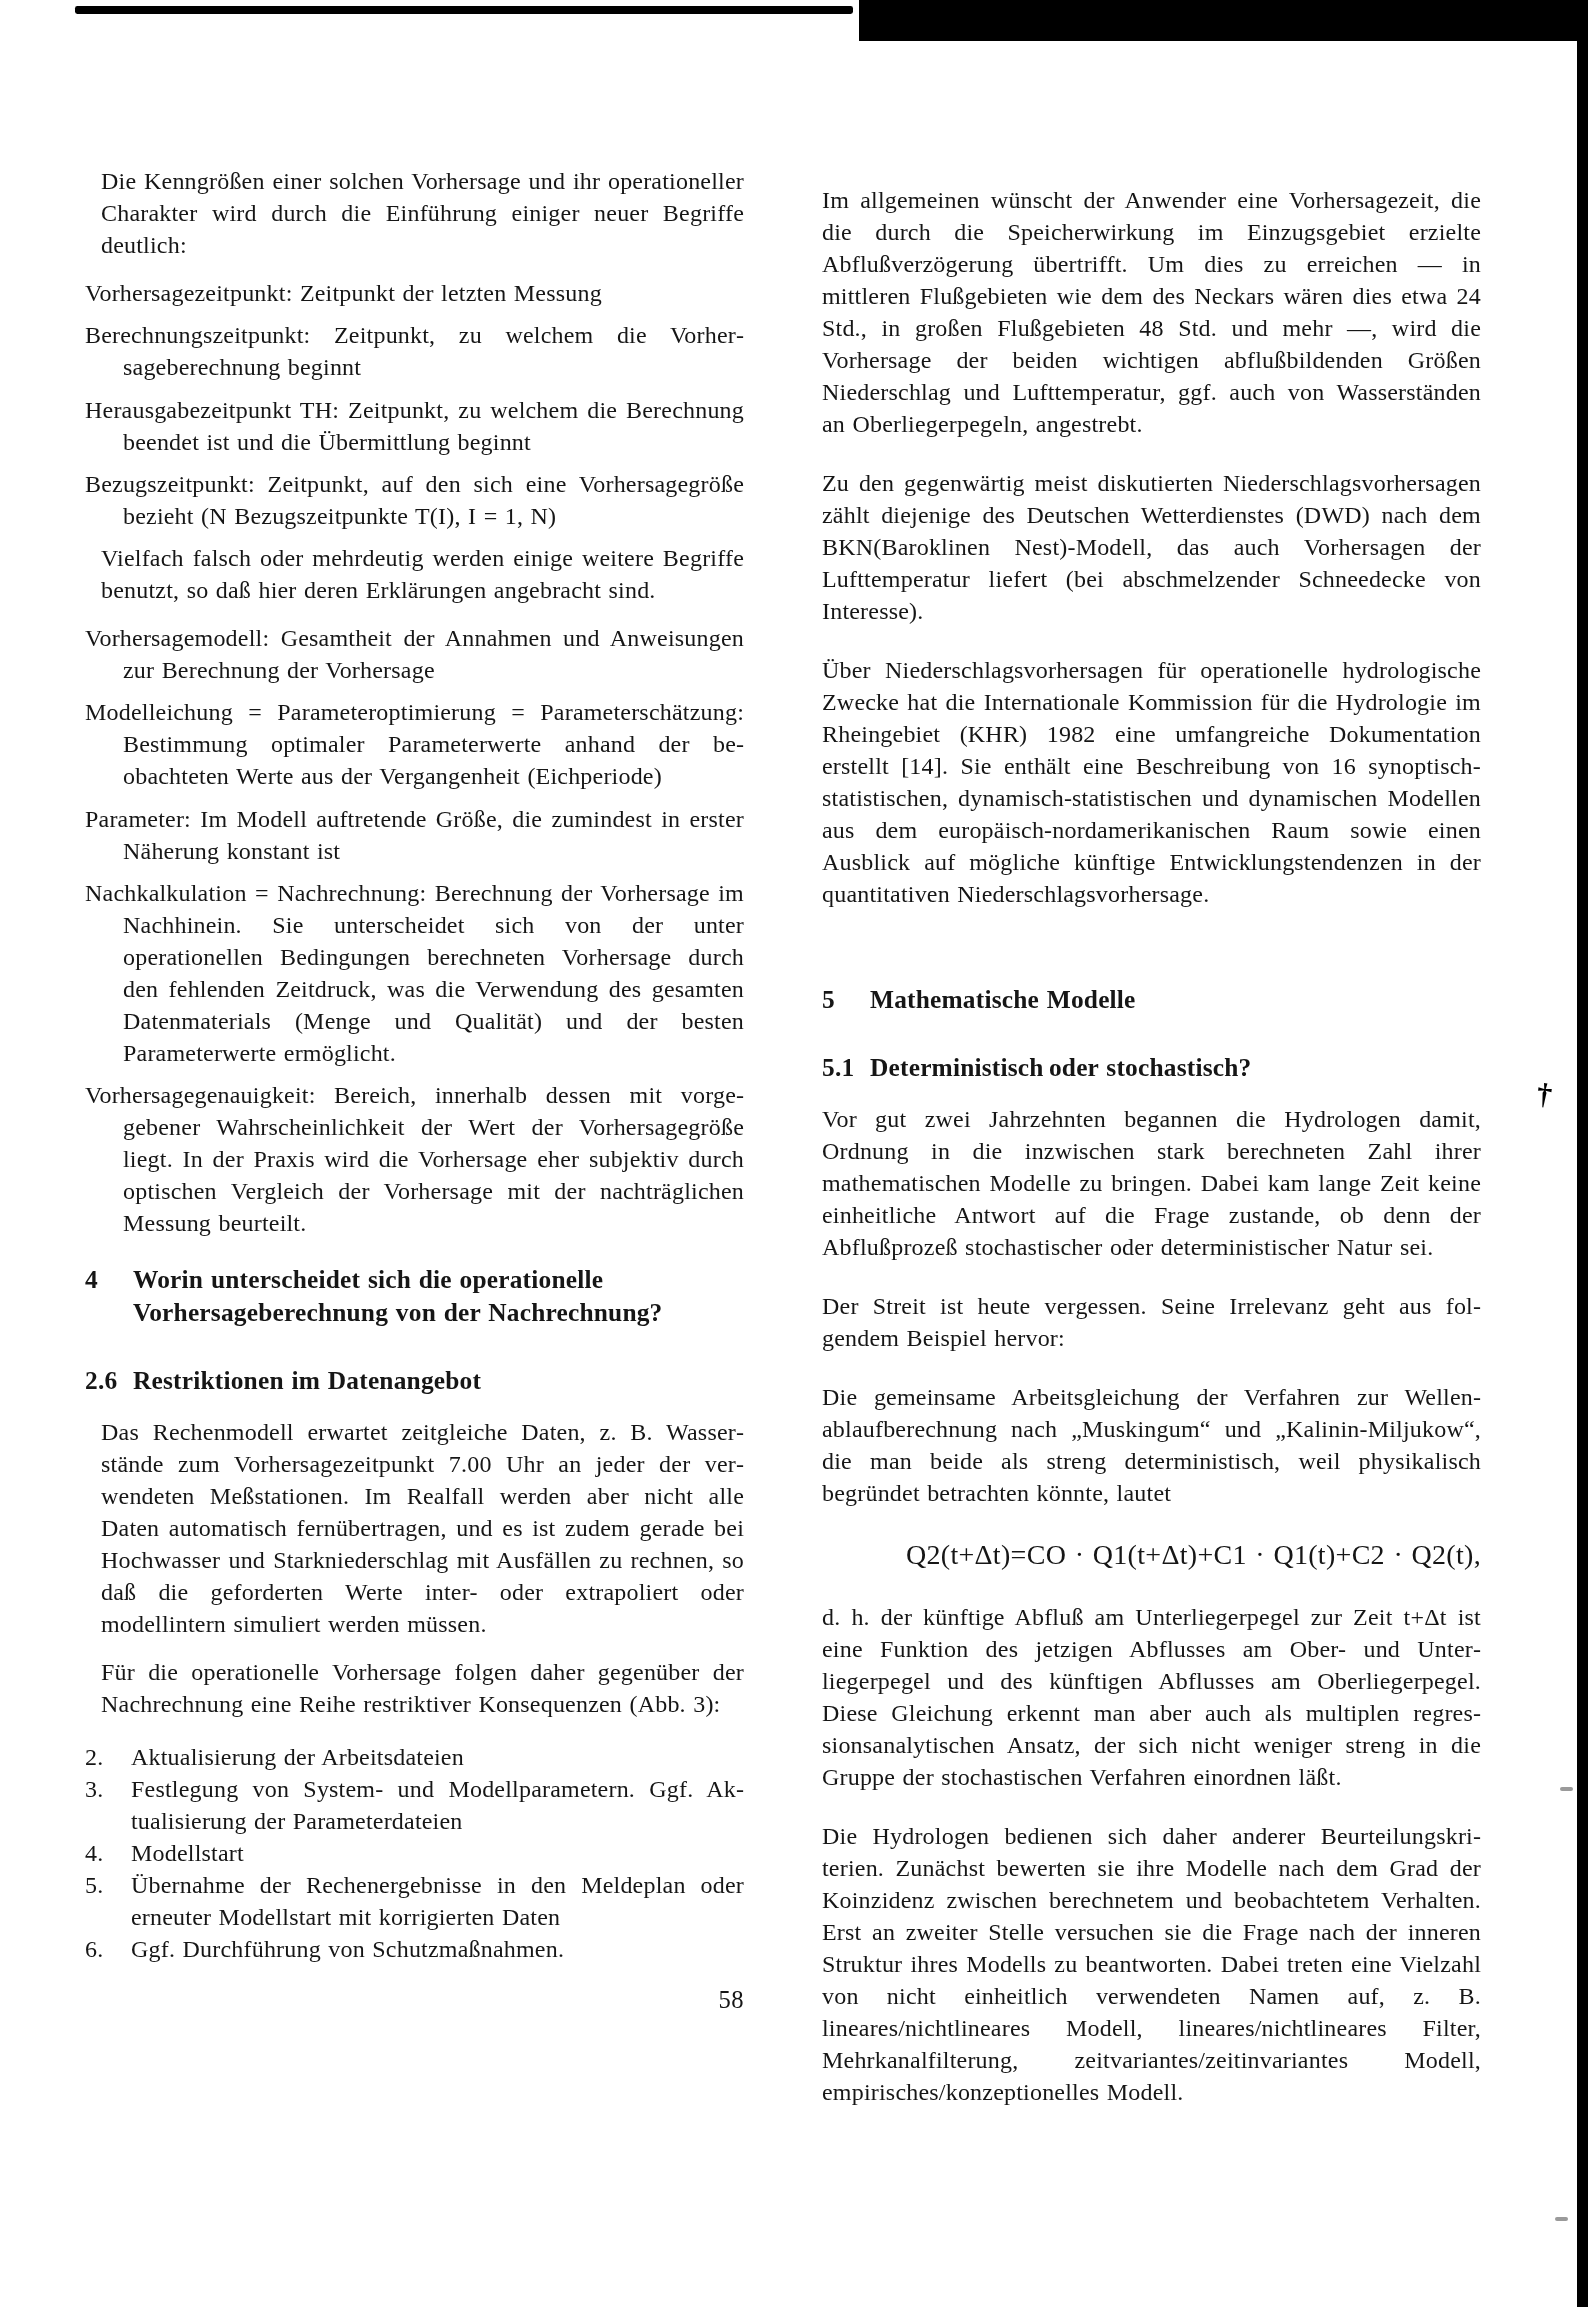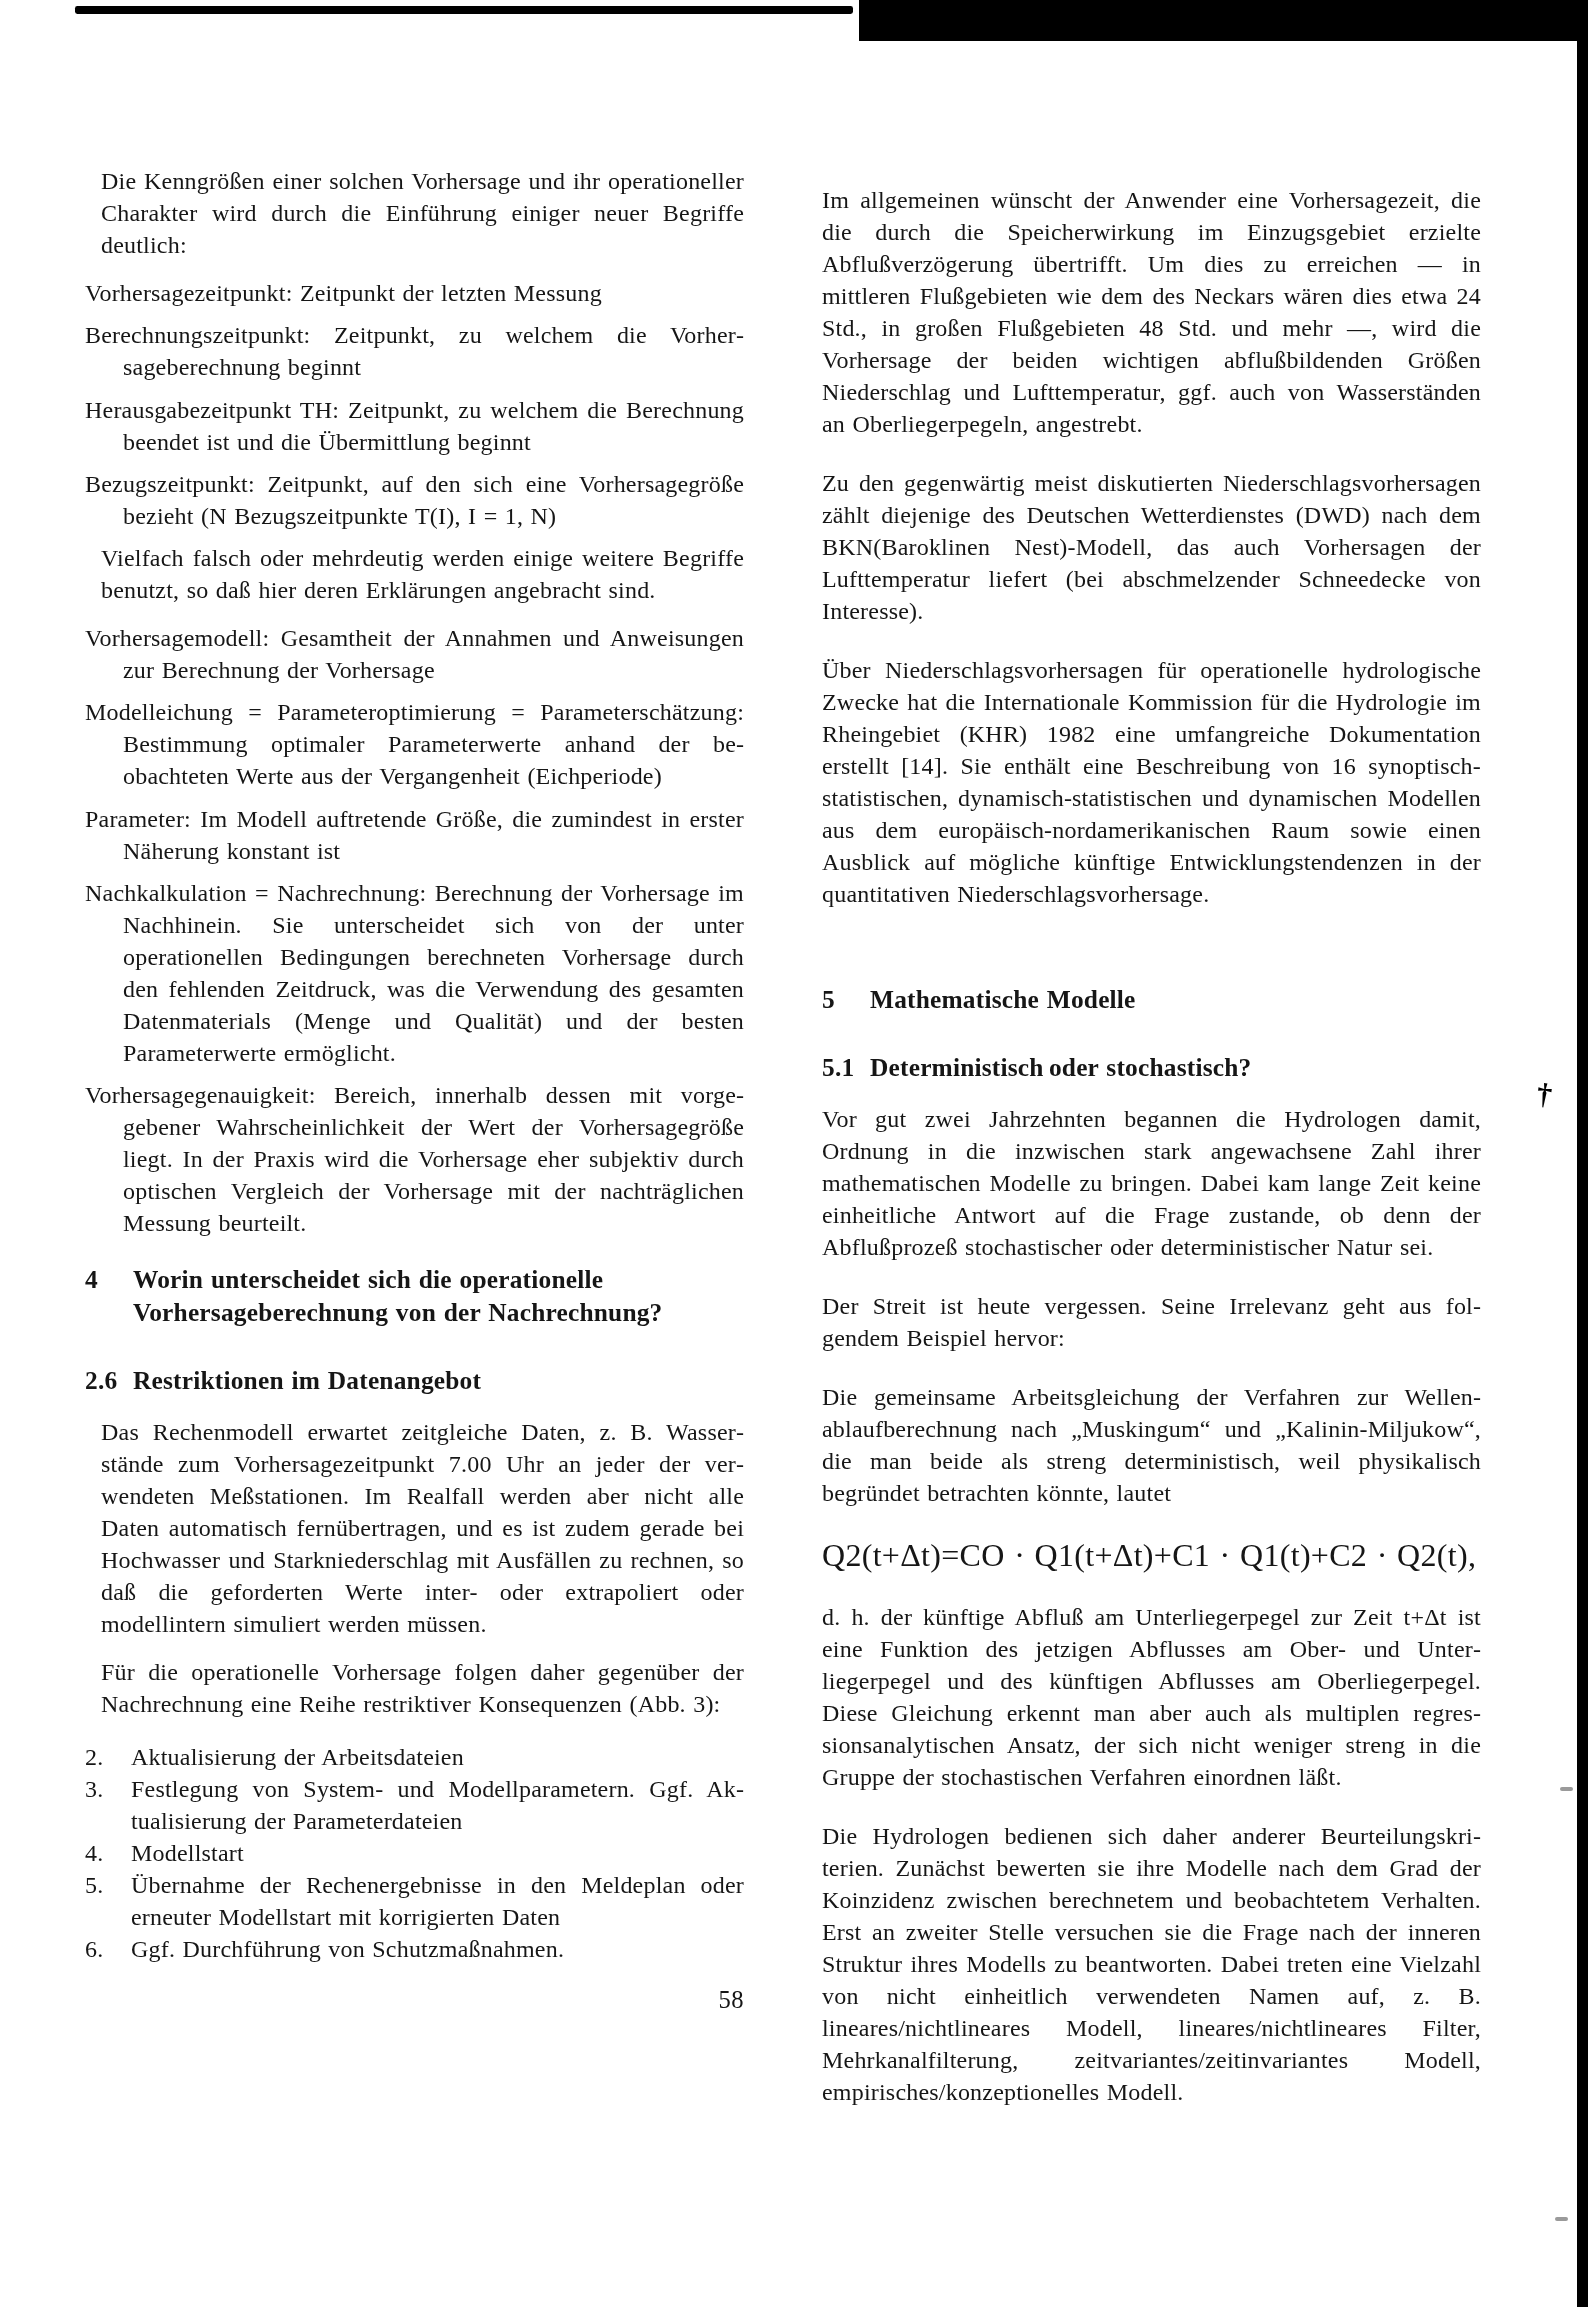--- a/index.html
+++ b/index.html
@@ -42,22 +42,22 @@
   .h-first{margin-top:0;}
   .h-large{margin-top:73px;}
   .h-sub{margin-top:35px;}
 
   .list{margin:20.6px 0 0 0;}
   .list p{margin:0;padding-left:46px;text-indent:-46px;}
   .list .linum{display:inline-block;min-width:46px;text-indent:0;}
 
   .equation{
     margin:30px 0 30px 0;
-    text-align:left;
-    font-size:32px;
+    text-align:right;
+    font-size:28px;
     letter-spacing:0.3px;
   }
 
   .pagenum{
     margin-top:19px;
     text-align:right;
     font-size:24.6px;
     letter-spacing:0.4px;
   }
 
@@ -111,21 +111,21 @@
         <p><span class="linum">6.</span>Ggf. Durchführung von Schutzmaßnahmen.</p>
       </div>
       <div class="pagenum">58</div>
     </div>
   <div class="col col-right" id="col-right">
       <p class="para">Im allgemeinen wünscht der Anwender eine Vorhersagezeit, die die durch die Speicherwirkung im Einzugsgebiet erzielte Abflußverzögerung übertrifft. Um dies zu erreichen — in mittleren Flußgebieten wie dem des Neckars wären dies etwa 24 Std., in großen Flußgebieten 48 Std. und mehr —, wird die Vorhersage der beiden wichtigen abflußbildenden Größen Niederschlag und Lufttemperatur, ggf. auch von Wasserstän­den an Oberliegerpegeln, angestrebt.</p>
       <p class="para">Zu den gegenwärtig meist diskutierten Niederschlagsvorher­sagen zählt diejenige des Deutschen Wetterdienstes (DWD) nach dem BKN(Baroklinen Nest)-Modell, das auch Vorhersa­gen der Lufttemperatur liefert (bei abschmelzender Schnee­decke von Interesse).</p>
       <p class="para">Über Niederschlagsvorhersagen für operationelle hydrologi­sche Zwecke hat die Internationale Kommission für die Hy­drologie im Rheingebiet (KHR) 1982 eine umfangreiche Do­kumentation erstellt [14]. Sie enthält eine Beschreibung von 16 synoptisch-statistischen, dynamisch-statistischen und dy­namischen Modellen aus dem europäisch-nordamerikani­schen Raum sowie einen Ausblick auf mögliche künftige Ent­wicklungstendenzen in der quantitativen Niederschlagsvor­hersage.</p>
       <div class="h h-large"><span class="hnum">5</span><span>Mathematische Modelle</span></div>
       <div class="h h-sub"><span class="hnum">5.1</span><span>Deterministisch oder stochastisch?</span></div>
-      <p class="para">Vor gut zwei Jahrzehnten begannen die Hydrologen damit, Ordnung in die inzwischen stark angewachsene Zahl ihrer mathematischen Modelle zu bringen. Dabei kam lange Zeit keine einheitliche Antwort auf die Frage zustande, ob denn der Abflußprozeß stochastischer oder deterministischer Natur sei.</p>
+      <p class="para">Vor gut zwei Jahrzehnten begannen die Hydrologen damit, Ordnung in die inzwischen stark berechneten Zahl ihrer mathematischen Modelle zu bringen. Dabei kam lange Zeit keine einheitliche Antwort auf die Frage zustande, ob denn der Abflußprozeß stochastischer oder deterministischer Natur sei.</p>
       <p class="para">Der Streit ist heute vergessen. Seine Irrelevanz geht aus fol­gendem Beispiel hervor:</p>
       <p class="para">Die gemeinsame Arbeitsgleichung der Verfahren zur Wellen­ablaufberechnung nach „Muskingum“ und „Kalinin-Miljukow“, die man beide als streng deterministisch, weil physikalisch begründet betrachten könnte, lautet</p>
       <div class="equation">Q2(t+Δt)=CO · Q1(t+Δt)+C1 · Q1(t)+C2 · Q2(t),</div>
       <p class="para">d. h. der künftige Abfluß am Unterliegerpegel zur Zeit t+Δt ist eine Funktion des jetzigen Abflusses am Ober- und Unter­liegerpegel und des künftigen Abflusses am Oberliegerpegel. Diese Gleichung erkennt man aber auch als multiplen regres­sionsanalytischen Ansatz, der sich nicht weniger streng in die Gruppe der stochastischen Verfahren einordnen läßt.</p>
       <p class="para">Die Hydrologen bedienen sich daher anderer Beurteilungskri­terien. Zunächst bewerten sie ihre Modelle nach dem Grad der Koinzidenz zwischen berechnetem und beobachtetem Verhalten. Erst an zweiter Stelle versuchen sie die Frage nach der inneren Struktur ihres Modells zu beantworten. Dabei tre­ten eine Vielzahl von nicht einheitlich verwendeten Namen auf, z. B. lineares/nichtlineares Modell, lineares/nichtlinea­res Filter, Mehrkanalfilterung, zeitvariantes/zeitinvariantes Modell, empirisches/konzeptionelles Modell.</p>
     </div>
 
 </div>
 
 

